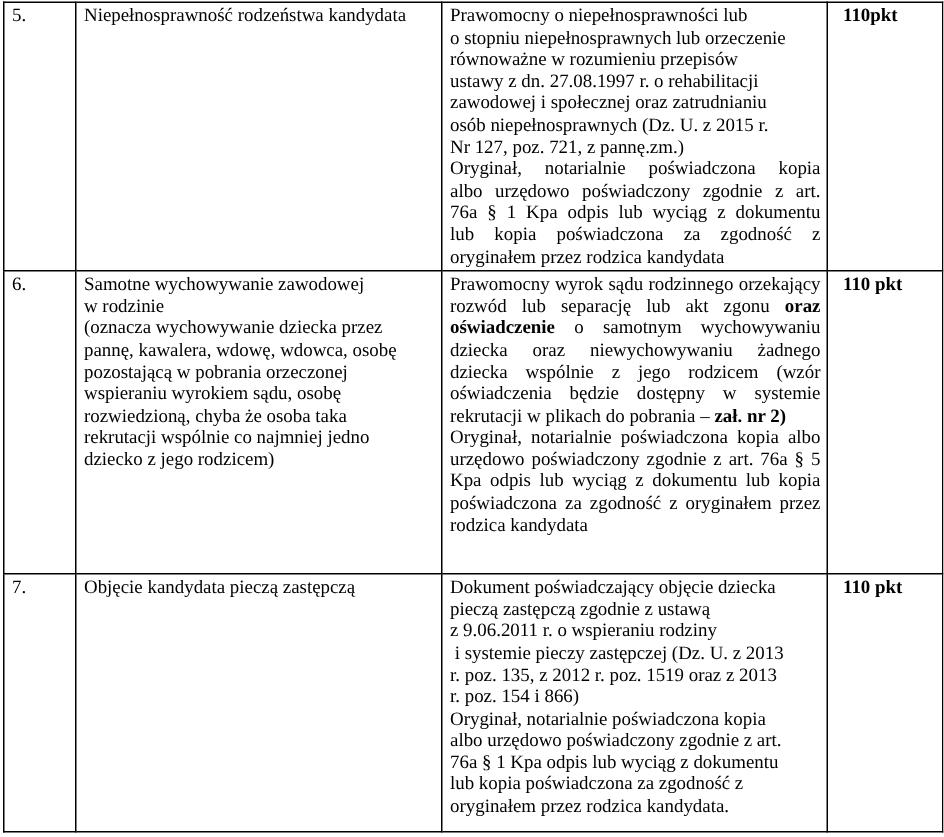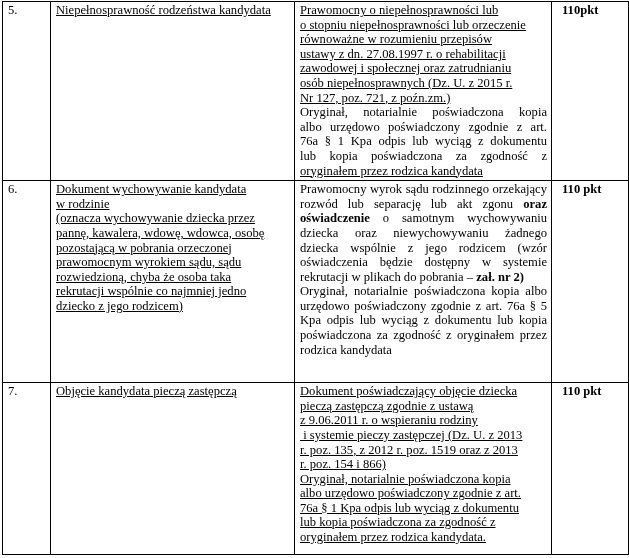--- a/index.html
+++ b/index.html
@@ -8,21 +8,21 @@
   table.criteria { position: absolute; left: 2px; top: 1px; border-collapse: collapse;
                    table-layout: fixed; width: 626px; font-size: 12.6px; line-height: 14.6px; }
   table.criteria td { border: 1.5px solid #000; vertical-align: top; padding: 1px 4px 2px 5px; }
   col.c-num { width: 48px; }
   col.c-crit { width: 244px; }
   col.c-doc { width: 257px; }
   col.c-pts { width: 77px; }
   td.num { padding-left: 8px; }
   td.doc { padding-left: 5px; padding-right: 4px; }
   .j { text-align: justify; text-align-last: left; }
-  .ln { display: block; white-space: nowrap; text-decoration: underline; }
+  .ln { display: block; white-space: nowrap; }
   .jl { display: block; text-align: justify; text-align-last: justify; }
   .pts { font-weight: bold; padding-left: 10px !important; }
   b { font-weight: bold; }
   tr.r5 td { height: 175px; }
   tr.r6 td { height: 198px; }
   tr.r7 td { height: 168px; }
 </style>
 </head>
 <body>
 
@@ -35,44 +35,44 @@
   </colgroup>
   <tbody>
 
     <tr class="r5">
       <td class="num">5.</td>
       <td>
         <span class="ln">Niepełnosprawność rodzeństwa kandydata</span>
       </td>
       <td class="doc">
         <span class="ln">Prawomocny o niepełnosprawności lub</span>
-        <span class="ln">o stopniu niepełnosprawności lub orzeczenie</span>
+        <span class="ln">o stopniu niepełnosprawnych lub orzeczenie</span>
         <span class="ln">równoważne w rozumieniu przepisów</span>
         <span class="ln">ustawy z dn. 27.08.1997 r. o rehabilitacji</span>
         <span class="ln">zawodowej i społecznej oraz zatrudnianiu</span>
         <span class="ln">osób niepełnosprawnych (Dz. U. z 2015 r.</span>
-        <span class="ln">Nr 127, poz. 721, z poźn.zm.)</span>
+        <span class="ln">Nr 127, poz. 721, z pannę.zm.)</span>
         <span class="jl">Oryginał, notarialnie poświadczona kopia</span>
         <span class="jl">albo urzędowo poświadczony zgodnie z art.</span>
         <span class="jl">76a § 1 Kpa odpis lub wyciąg z dokumentu</span>
         <span class="jl">lub kopia poświadczona za zgodność z</span>
         <span class="ln">oryginałem przez rodzica kandydata</span>
       </td>
       <td class="pts">110pkt</td>
     </tr>
 
     <tr class="r6">
       <td class="num">6.</td>
       <td>
-        <span class="ln">Dokument wychowywanie kandydata</span>
+        <span class="ln">Samotne wychowywanie zawodowej</span>
         <span class="ln">w rodzinie</span>
         <span class="ln">(oznacza wychowywanie dziecka przez</span>
         <span class="ln">pannę, kawalera, wdowę, wdowca, osobę</span>
         <span class="ln">pozostającą w pobrania orzeczonej</span>
-        <span class="ln">prawomocnym wyrokiem sądu, sądu</span>
+        <span class="ln">wspieraniu wyrokiem sądu, osobę</span>
         <span class="ln">rozwiedzioną, chyba że osoba taka</span>
         <span class="ln">rekrutacji wspólnie co najmniej jedno</span>
         <span class="ln">dziecko z jego rodzicem)</span>
       </td>
       <td class="doc">
         <div class="j"><span>Prawomocny wyrok sądu rodzinnego orzekający rozwód lub separację lub akt zgonu </span><b>oraz oświadczenie</b><span> o samotnym wychowywaniu dziecka oraz niewychowywaniu żadnego dziecka wspólnie z jego rodzicem (wzór oświadczenia będzie dostępny w systemie rekrutacji w plikach do pobrania – </span><b>zał. nr 2)</b></div>
         <div class="j">Oryginał, notarialnie poświadczona kopia albo urzędowo poświadczony zgodnie z art. 76a § 5 Kpa odpis lub wyciąg z dokumentu lub kopia poświadczona za zgodność z oryginałem przez rodzica kandydata</div>
       </td>
       <td class="pts">110 pkt</td>
     </tr>

